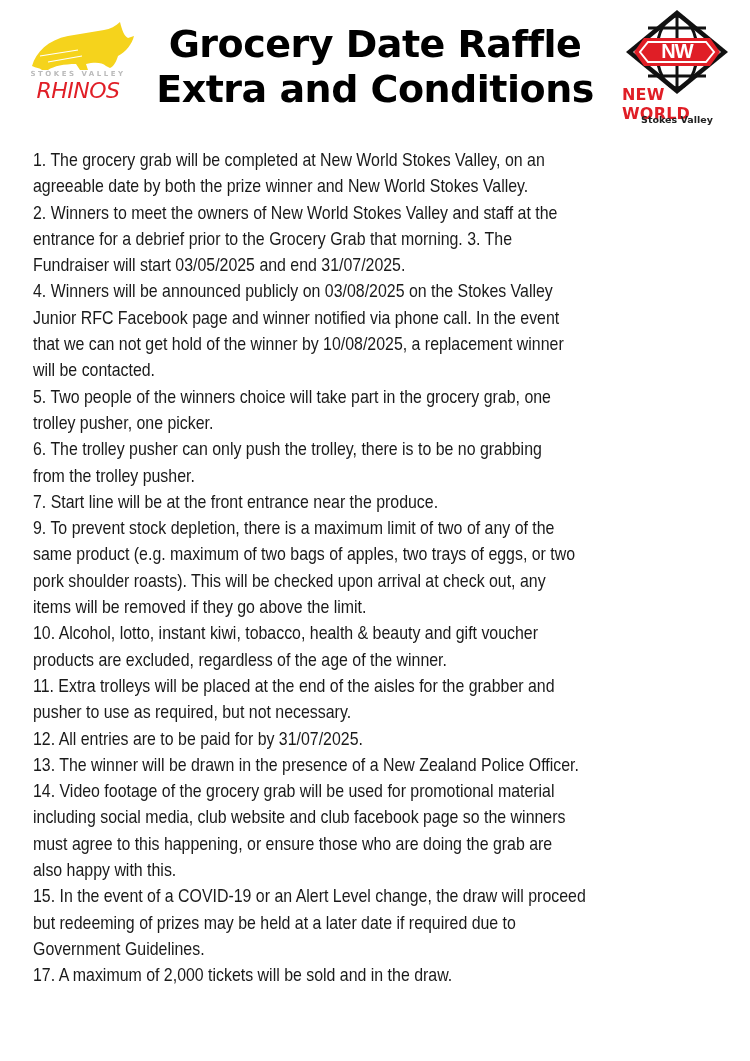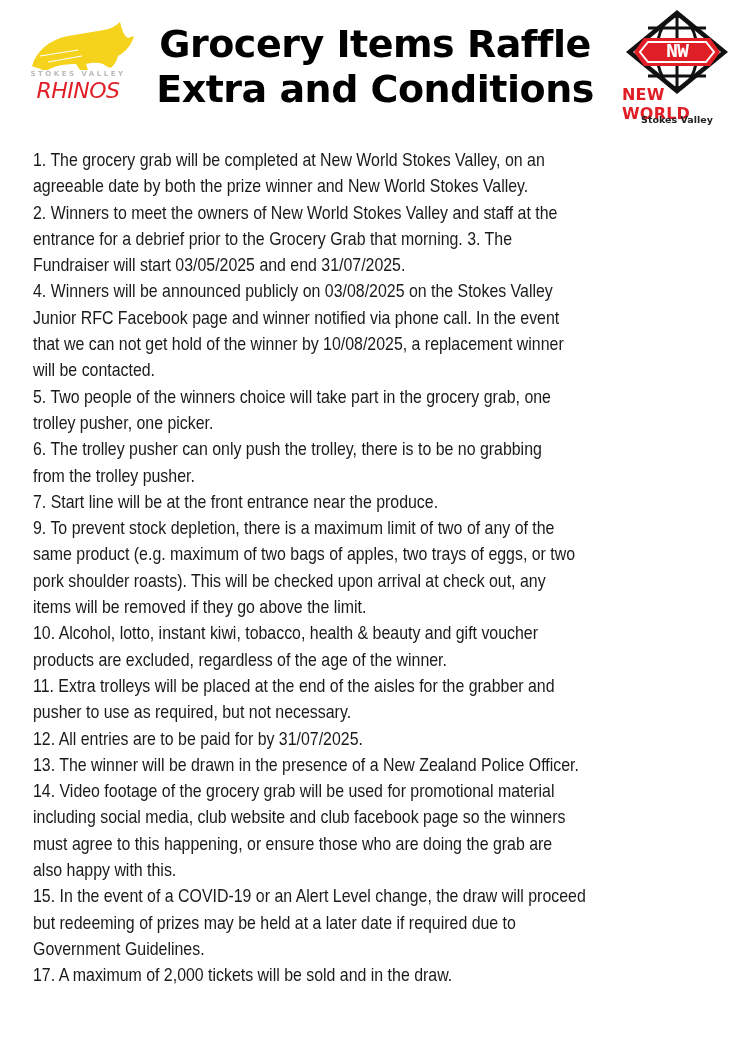--- a/index.html
+++ b/index.html
@@ -22,38 +22,38 @@
   <div class="rhinos-logo">
     <svg width="118" height="82" viewBox="0 0 118 82">
       <path d="M14 44 C18 30 30 18 50 14 C62 12 74 10 86 8 C92 7 98 4 102 0 C104 8 106 14 110 16 L116 14 C114 22 108 30 100 34 C98 40 96 44 92 46 L88 44 C84 40 76 40 68 42 L70 48 L62 48 L58 42 C46 42 36 44 30 48 L24 48 C22 46 18 46 14 44 Z" fill="#f5d31c"></path>
       <path d="M22 34 L60 28 M30 40 L64 34" stroke="#ffffff" stroke-width="1.2" fill="none"></path>
     </svg>
     <div style="position:absolute;left:8px;top:48px;width:104px;text-align:center;font-family:'DejaVu Sans',sans-serif;font-size:7px;letter-spacing:2.5px;color:#bbbbbb;font-weight:bold;">STOKES VALLEY</div>
     <div style="position:absolute;left:2px;top:56px;width:116px;text-align:center;font-family:'DejaVu Sans',sans-serif;font-size:22px;font-weight:normal;font-style:italic;color:#e01e26;letter-spacing:-0.5px;">RHINOS</div>
   </div>
 
   <div class="title">
-    <div>Grocery Items Raffle</div>
+    <div>Grocery Date Raffle</div>
     <div>Extra and Conditions</div>
   </div>
 
   <div class="nw-logo">
     <svg width="110" height="88" viewBox="0 0 110 88">
       <polygon points="55,2 106,44 55,86 4,44" fill="#111"></polygon>
       <polygon points="55,8 99,44 55,80 11,44" fill="#fff"></polygon>
       <g stroke="#111" stroke-width="3" fill="none">
         <ellipse cx="55" cy="44" rx="20" ry="36"></ellipse>
         <line x1="55" y1="8" x2="55" y2="80"></line>
         <line x1="26" y1="20" x2="84" y2="20"></line>
         <line x1="26" y1="68" x2="84" y2="68"></line>
       </g>
       <polygon points="22,30 88,30 98,44 88,58 22,58 12,44" fill="#e01e26"></polygon>
       <polygon points="26,34 84,34 92,44 84,54 26,54 18,44" fill="none" stroke="#fff" stroke-width="2"></polygon>
     </svg>
-    <div style="position:absolute;left:0;top:32px;width:110px;text-align:center;font-family:Liberation Mono, monospace;font-weight:bold;font-size:20px;color:#fff;letter-spacing:-1px;">NW</div>
+    <div style="position:absolute;left:0;top:32px;width:110px;text-align:center;font-family:Liberation Sans, sans-serif;font-weight:bold;font-size:20px;color:#fff;letter-spacing:-1px;">NW</div>
     <div class="nw-brand">NEW WORLD</div>
     <div class="nw-sub">Stokes Valley</div>
   </div>
 </div>
 
 <div class="terms" id="terms">
     <div>
       <div class="line">1. The grocery grab will be completed at New World Stokes Valley, on an</div>
       <div class="line">agreeable date by both the prize winner and New World Stokes Valley.</div>
     </div>

